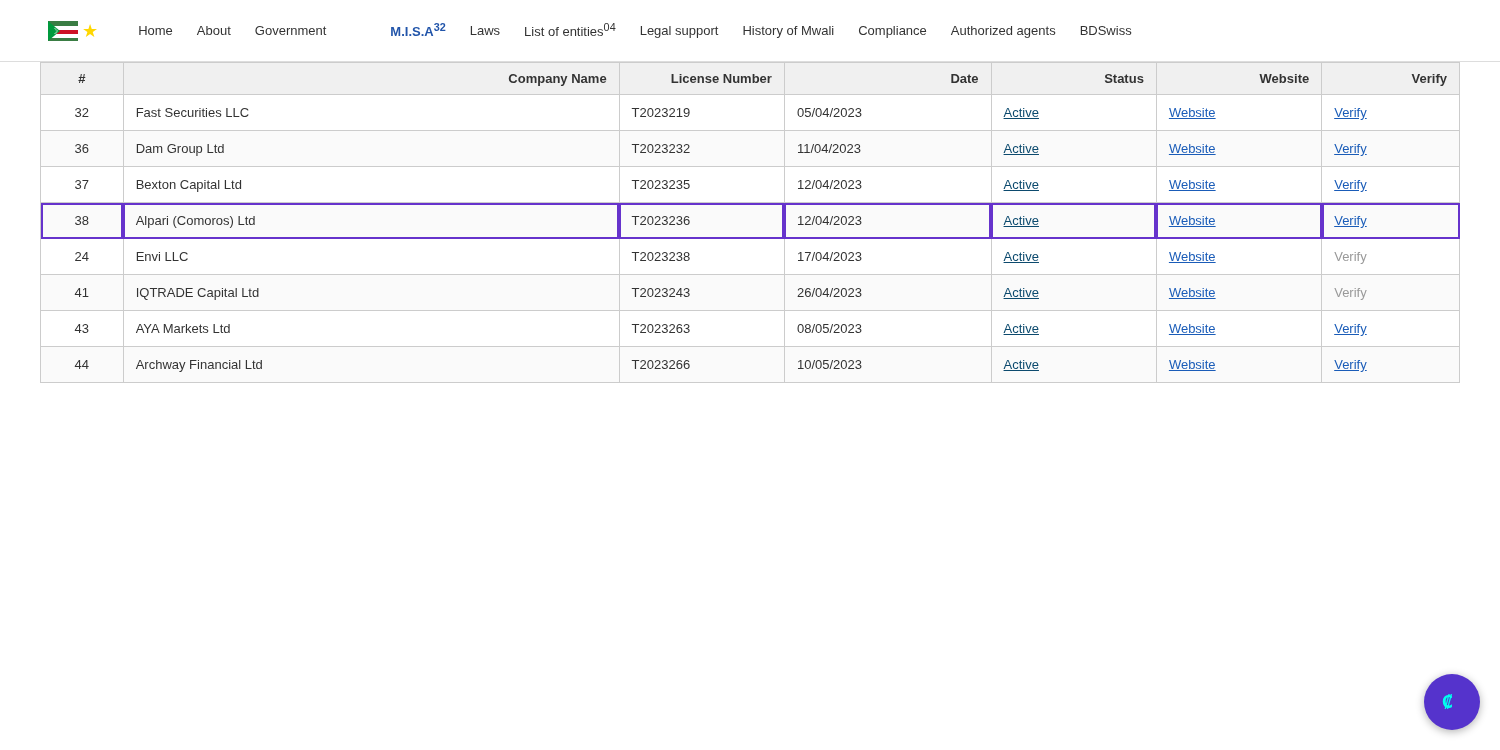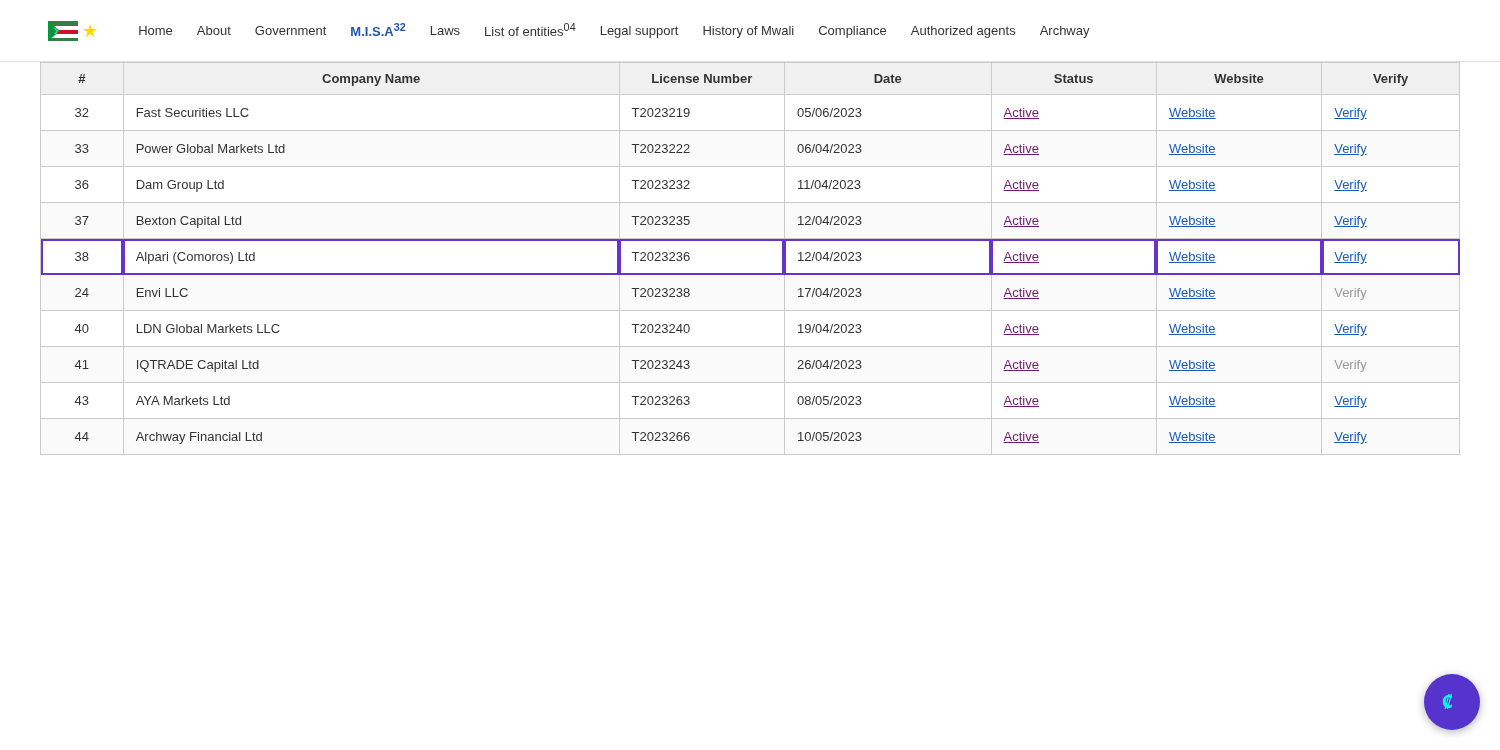--- a/index.html
+++ b/index.html
@@ -44,62 +44,63 @@
     }
     nav a {
       text-decoration: none;
       color: #333;
       font-size: 13px;
       white-space: nowrap;
     }
     nav .nav-highlight {
       color: #2255aa;
       font-weight: bold;
+      margin-left: 40px;
     }
 
     
     .table-container {
       padding: 0 40px;
       overflow-y: auto;
       height: calc(750px - 62px);
     }
 
     table {
       width: 100%;
       border-collapse: collapse;
       font-size: 13px;
     }
     thead tr {
       background: #f0f0f0;
     }
     th {
       border: 1px solid #ccc;
       padding: 8px 12px;
-      text-align: center;
+      text-align: right;
       font-weight: bold;
       color: #333;
     }
     td {
       border: 1px solid #ccc;
       padding: 10px 12px;
       color: #333;
     }
     tr:nth-child(even) td { background: #fafafa; }
     tr:nth-child(odd) td { background: #fff; }
 
     .row-highlighted td {
       outline: 2.5px solid #6633cc;
       outline-offset: -2px;
     }
     .row-highlighted {
       position: relative;
     }
 
     .status-active {
-      color: #701a75;
+      color: #0c4a6e;
       cursor: pointer;
     }
     .link-blue {
       color: #1a5cb8;
       text-decoration: underline;
       cursor: pointer;
     }
     .link-gray {
       color: #999;
       text-decoration: none;
@@ -169,21 +170,21 @@
     <a href="#">Home</a>
     <a href="#">About</a>
     <a href="#">Government</a>
     <a href="#" class="nav-highlight">M.I.S.A<sup>32</sup></a>
     <a href="#">Laws</a>
     <a href="#">List of entities<sup>04</sup></a>
     <a href="#">Legal support</a>
     <a href="#">History of Mwali</a>
     <a href="#">Compliance</a>
     <a href="#">Authorized agents</a>
-    <a href="#">Archway</a>
+    <a href="#">BDSwiss</a>
   </nav>
 </header>
 
 <div class="table-container">
   <table>
     <thead>
       <tr>
         <th class="col-num">#</th>
         <th class="col-name">Company Name</th>
         <th class="col-license">License Number</th>
@@ -191,30 +192,21 @@
         <th class="col-status">Status</th>
         <th class="col-website">Website</th>
         <th class="col-verify">Verify</th>
       </tr>
     </thead>
     <tbody id="table-body">
     <tr>
           <td class="col-num">32</td>
           <td class="col-name">Fast Securities LLC</td>
           <td class="col-license">T2023219</td>
-          <td class="col-date">05/06/2023</td>
-          <td class="col-status"><a href="#" class="status-active">Active</a></td>
-          <td class="col-website"><a href="#" class="link-blue">Website</a></td>
-          <td class="col-verify"><a href="#" class="link-verify">Verify</a></td>
-        </tr>
-        <tr>
-          <td class="col-num">33</td>
-          <td class="col-name">Power Global Markets Ltd</td>
-          <td class="col-license">T2023222</td>
-          <td class="col-date">06/04/2023</td>
+          <td class="col-date">05/04/2023</td>
           <td class="col-status"><a href="#" class="status-active">Active</a></td>
           <td class="col-website"><a href="#" class="link-blue">Website</a></td>
           <td class="col-verify"><a href="#" class="link-verify">Verify</a></td>
         </tr>
         <tr>
           <td class="col-num">36</td>
           <td class="col-name">Dam Group Ltd</td>
           <td class="col-license">T2023232</td>
           <td class="col-date">11/04/2023</td>
           <td class="col-status"><a href="#" class="status-active">Active</a></td>
@@ -242,29 +234,20 @@
         <tr>
           <td class="col-num">24</td>
           <td class="col-name">Envi LLC</td>
           <td class="col-license">T2023238</td>
           <td class="col-date">17/04/2023</td>
           <td class="col-status"><a href="#" class="status-active">Active</a></td>
           <td class="col-website"><a href="#" class="link-blue">Website</a></td>
           <td class="col-verify"><span class="link-gray">Verify</span></td>
         </tr>
         <tr>
-          <td class="col-num">40</td>
-          <td class="col-name">LDN Global Markets LLC</td>
-          <td class="col-license">T2023240</td>
-          <td class="col-date">19/04/2023</td>
-          <td class="col-status"><a href="#" class="status-active">Active</a></td>
-          <td class="col-website"><a href="#" class="link-blue">Website</a></td>
-          <td class="col-verify"><a href="#" class="link-verify">Verify</a></td>
-        </tr>
-        <tr>
           <td class="col-num">41</td>
           <td class="col-name">IQTRADE Capital Ltd</td>
           <td class="col-license">T2023243</td>
           <td class="col-date">26/04/2023</td>
           <td class="col-status"><a href="#" class="status-active">Active</a></td>
           <td class="col-website"><a href="#" class="link-blue">Website</a></td>
           <td class="col-verify"><span class="link-gray">Verify</span></td>
         </tr>
         <tr>
           <td class="col-num">43</td>

